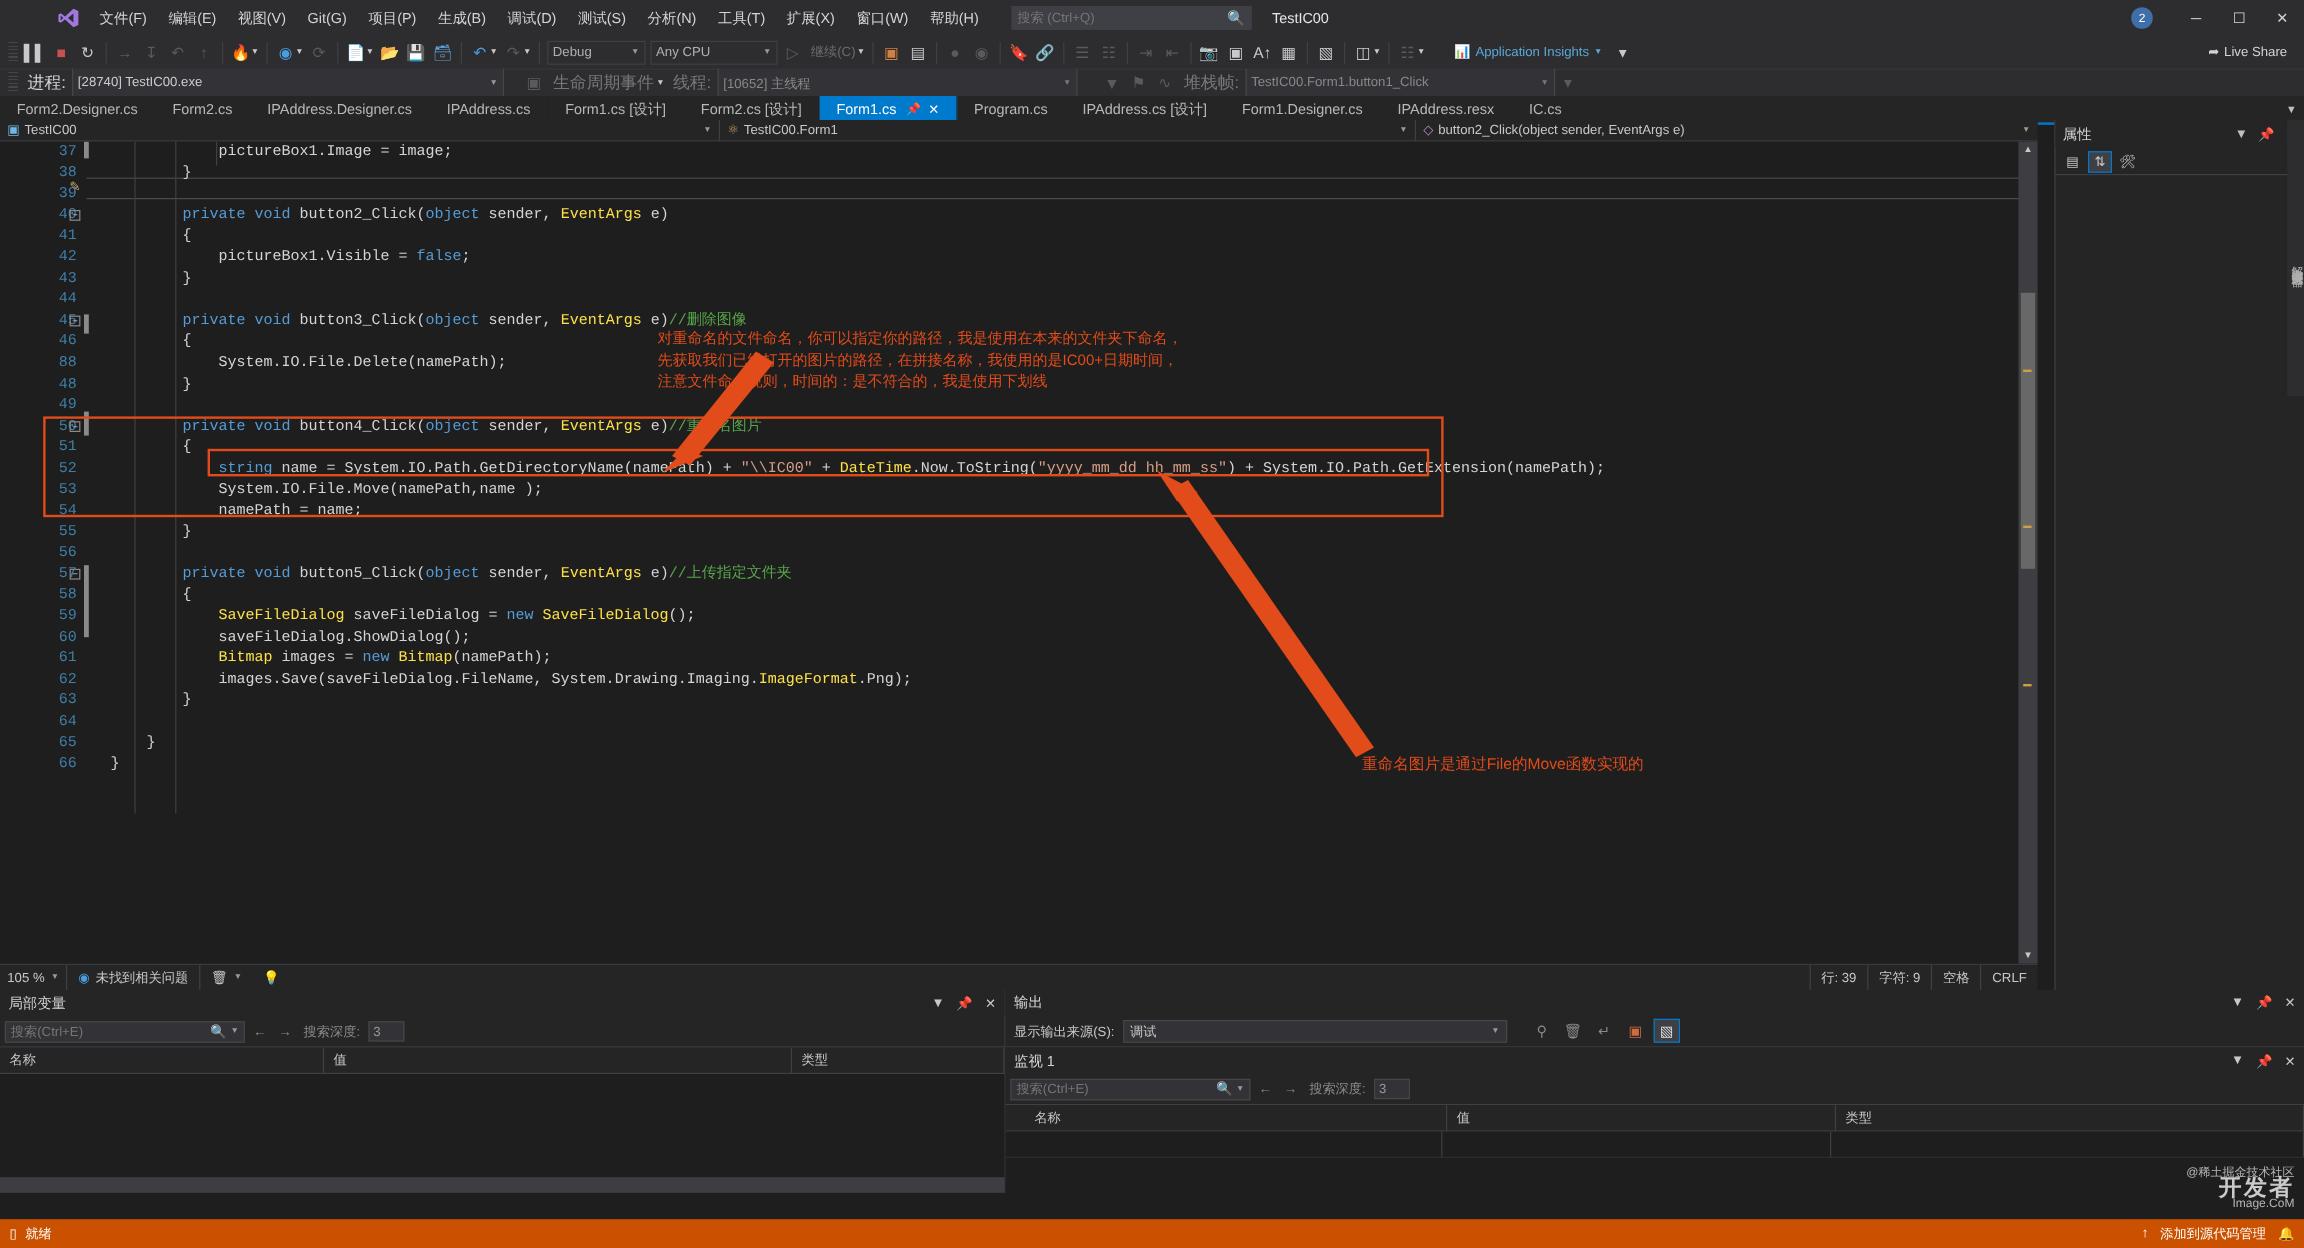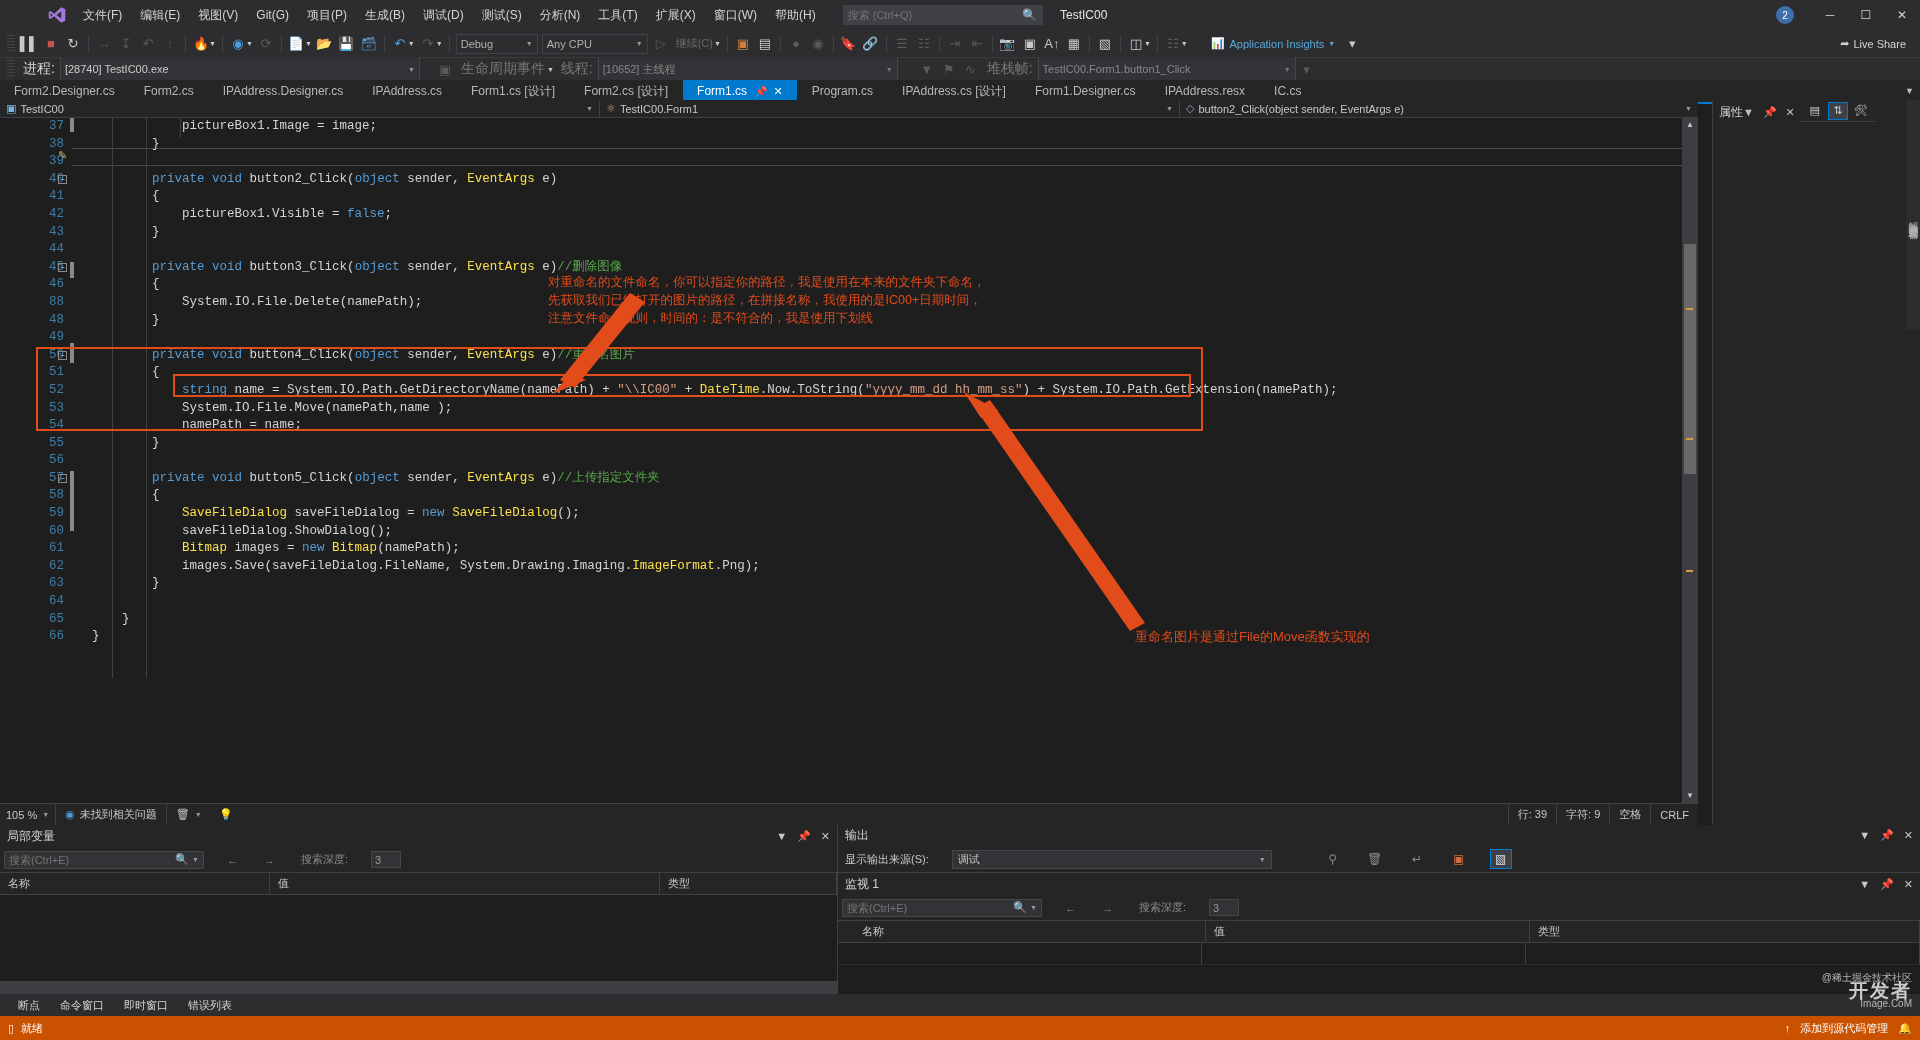--- a/index.html
+++ b/index.html
@@ -91,21 +91,21 @@
   }
   .tab.active { background:#007acc; color:#fff; }
   .tab .pin { font-size:10px; margin-left:8px; }
   .tab .x { font-size:11px; margin-left:6px; }
   .tabrow-right { margin-left:auto;display:flex;align-items:center;padding-right:6px;gap:8px; }
   .tabrow-right span { font-size:9px;color:#c0c0c0; }
 
   
   .rightpanel {
     position:absolute; right:0; top:100px; width:208px; bottom:215px; background:#252526;
-    border-left:1px solid #3f3f46; display:flex; flex-direction:row;
+    border-left:1px solid #3f3f46; display:flex; flex-direction:column;
   }
   .rp-head {
     height:24px;display:flex;align-items:center;padding:0 6px;font-size:12px;color:#d4d4d4;
     background:#252526;
   }
   .rp-head .sp { margin-left:auto; display:flex; gap:9px; font-size:11px; color:#c0c0c0; }
   .rp-sub { height:22px;display:flex;align-items:center;padding:0 4px;gap:3px;border-bottom:1px solid #3f3f46;}
   .rp-ico { width:20px;height:18px;display:flex;align-items:center;justify-content:center;font-size:11px;color:#c9c9c9;}
   .rp-ico.sel { background:#3f3f46;border:1px solid #007acc; }
   .vert-strip {
@@ -181,21 +181,21 @@
   .bottom {
     position:absolute; left:0; right:0; bottom:46px; top:825px; display:flex;
   }
   .dock { background:#252526; display:flex; flex-direction:column; }
   .dock-head {
     height:22px;display:flex;align-items:center;padding:0 7px;font-size:12px;color:#d4d4d4;
     background:#252526;
   }
   .dock-head .ctrls { margin-left:auto;display:flex;gap:10px;font-size:11px;color:#c8c8c8; }
   .dock-toolbar {
-    height:26px;display:flex;align-items:center;padding:0 4px;gap:20px;
+    height:26px;display:flex;align-items:center;padding:0 4px;gap:4px;
     border-bottom:1px solid #3f3f46;
   }
   .mini-search {
     height:18px;width:200px;background:#333337;border:1px solid #464649;display:flex;align-items:center;
     padding:0 4px;
   }
   .mini-search input {
     background:transparent;border:none;outline:none;color:#888;font-size:11px;width:100%;
     font-family:"Liberation Sans",sans-serif;
   }
@@ -684,26 +684,20 @@
             <div class="gc" style="width:12px;border:none"></div>
             <div class="gc" style="width:352px;border-right:1px solid #3f3f46"></div>
             <div class="gc" style="width:324px;border-right:1px solid #3f3f46"></div>
             <div class="gc" style="flex:1"></div>
           </div>
         </div>
       </div>
     </div>
   </div>
 
-  <div class="bottom-tabs">
-    <div class="btab">断点</div>
-    <div class="btab">命令窗口</div>
-    <div class="btab">即时窗口</div>
-    <div class="btab">错误列表</div>
-  </div>
 
   <div class="statusbar">
     <div class="sb-left">
       <span class="sb-ico">▯</span>
       <span>就绪</span>
     </div>
     <div class="sb-right">
       <span>↑</span>
       <span>添加到源代码管理</span>
       <span>🔔</span>

